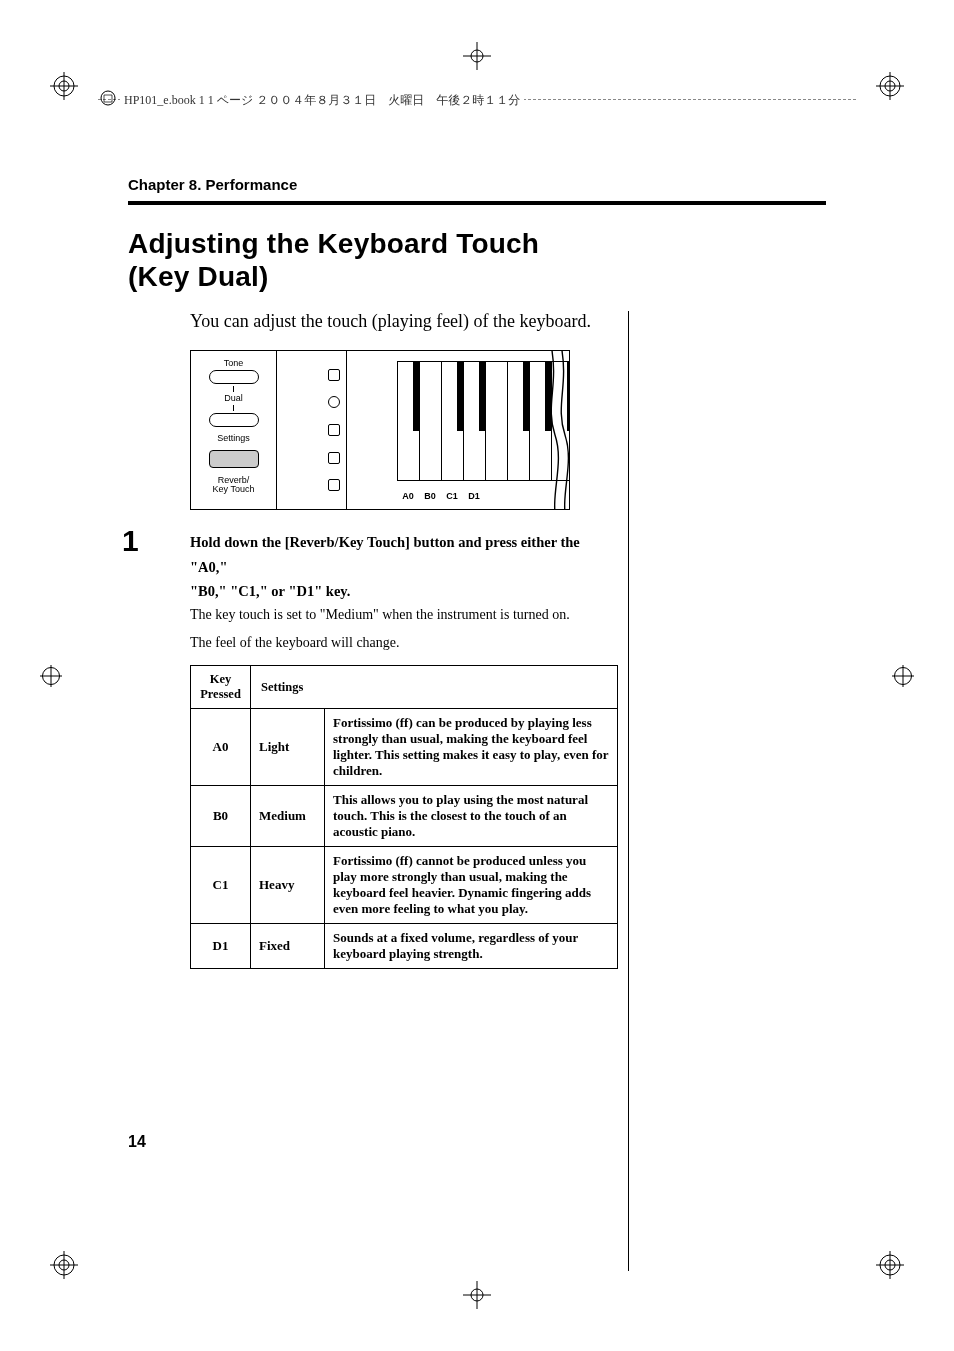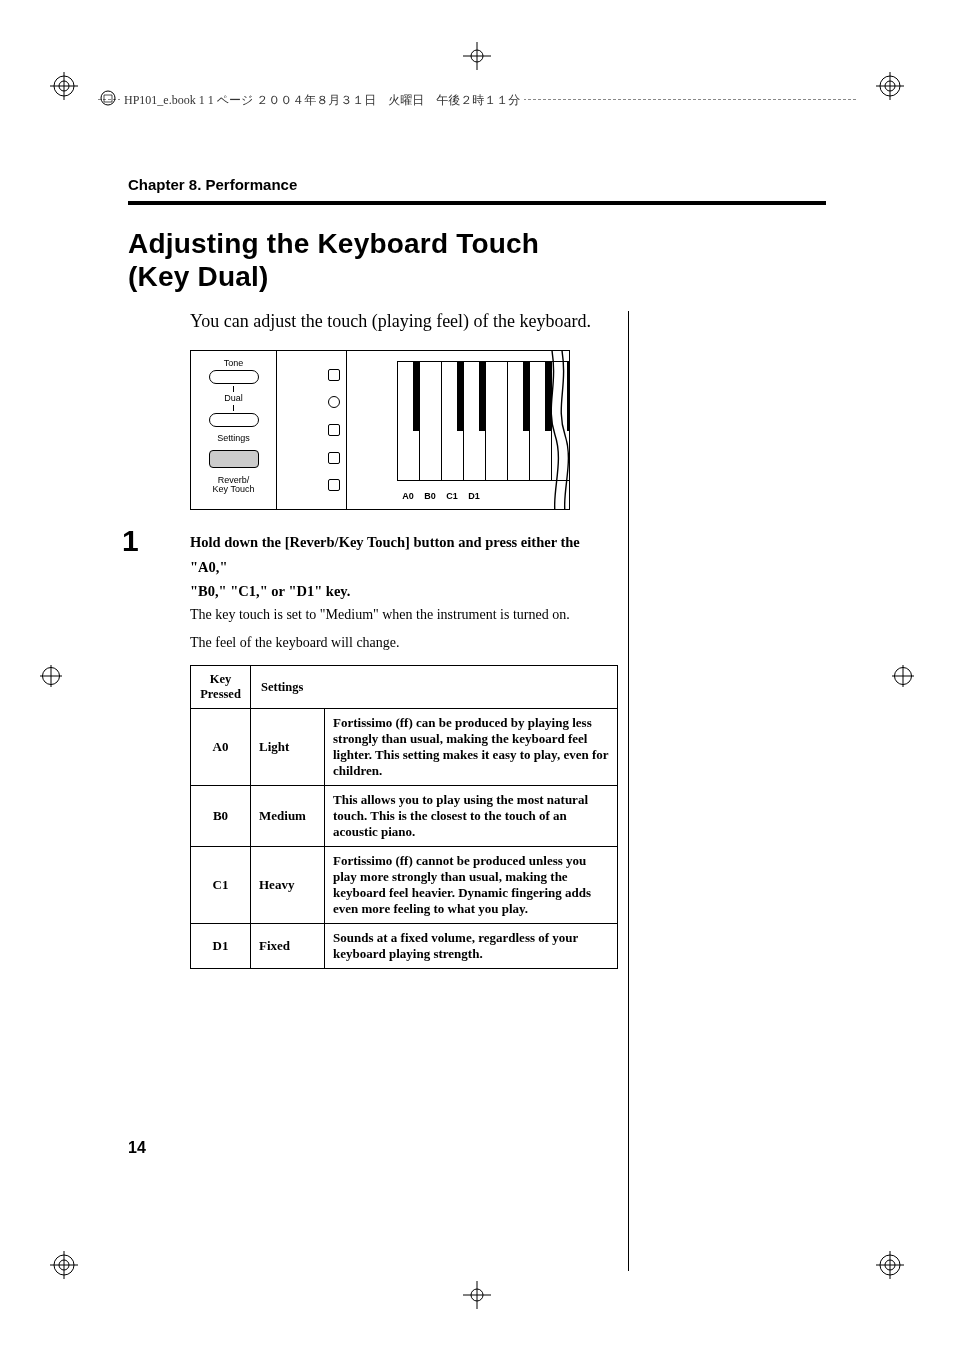--- a/index.html
+++ b/index.html
@@ -194,21 +194,21 @@
   table.settings th {
     font-family: Liberation Serif, serif;
     font-weight: bold;
     text-align: center;
     font-size: 12.5px;
   }
   table.settings td.key-col { width: 60px; text-align:center;}
   table.settings td.set-col { width: 74px;}
   .page-number {
     position:absolute;
-    bottom: 18px;
+    bottom: 24px;
     left: 0;
     font-family: Arial, Helvetica, sans-serif;
     font-weight:900;
     font-size: 16px;
   }
 </style>
 </head>
 <body>
 
 <div class="crop-mark crop-tl">

